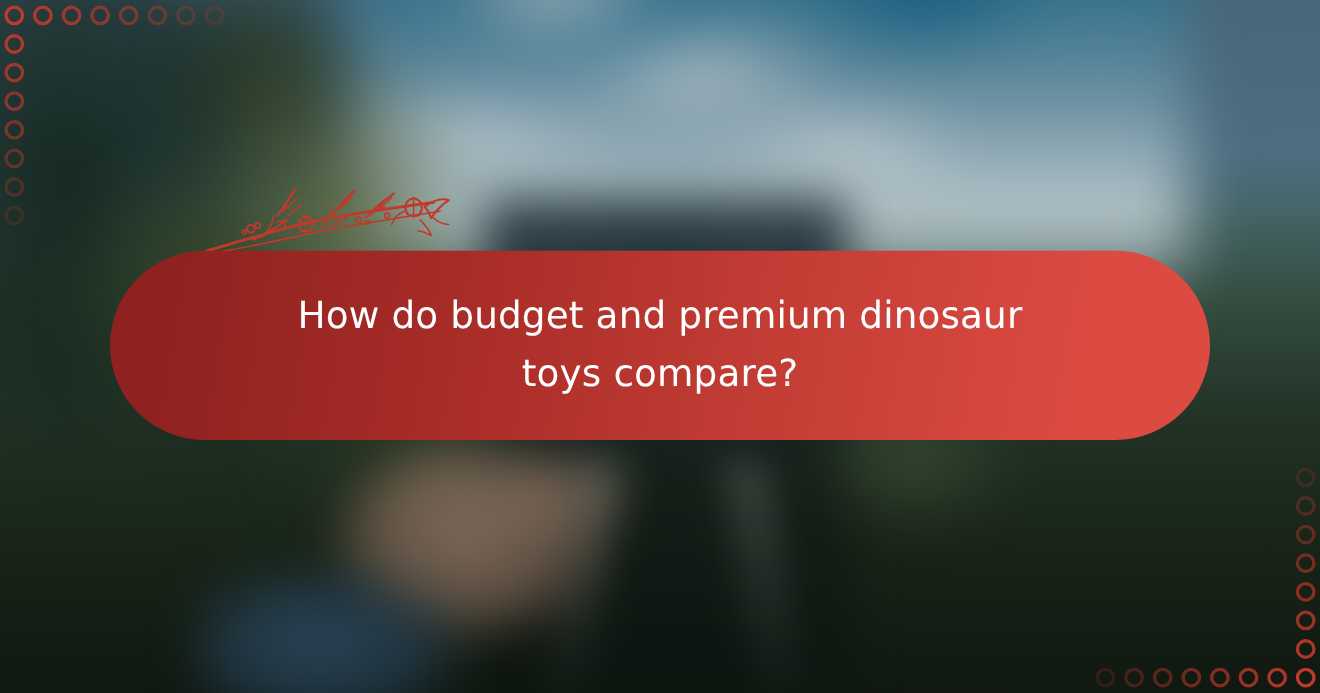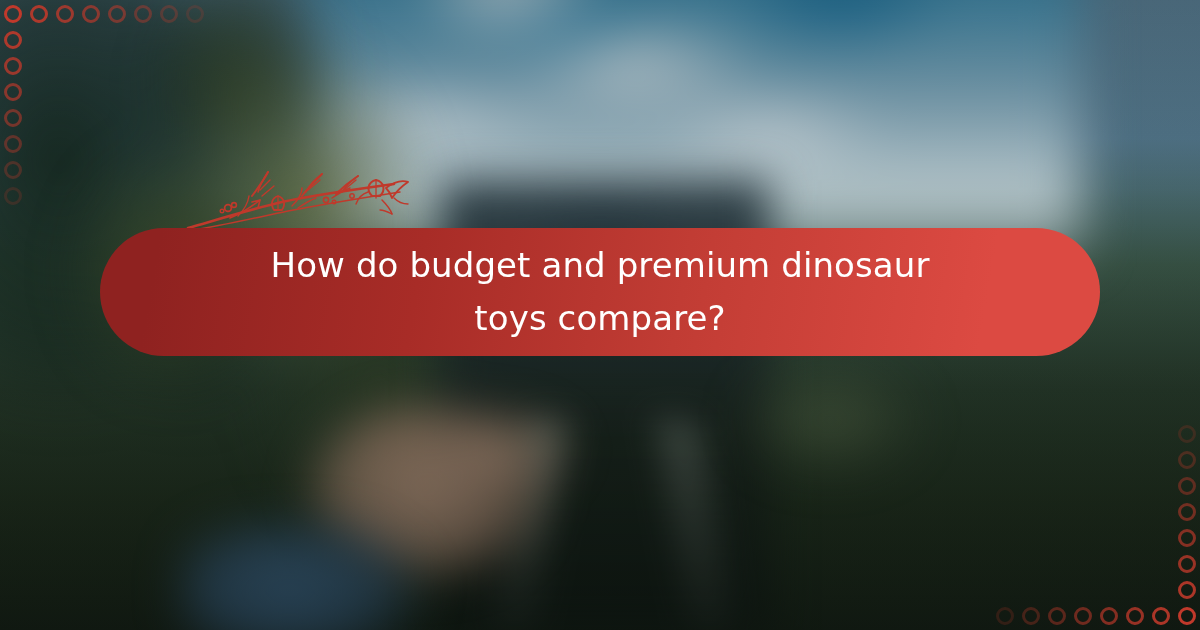--- a/index.html
+++ b/index.html
@@ -126,21 +126,21 @@
     height: 70px;
     pointer-events: none;
   }
 
   
   #pill {
     position: absolute;
     left: 100px;
     top: 228px;
     width: 1000px;
-    height: 128px;
+    height: 172px;
     border-radius: 86px;
     display: flex;
     align-items: center;
     justify-content: center;
     box-sizing: border-box;
     padding: 16px 130px;
     overflow: hidden;
   }
   #pill-title {
     margin: 0;

